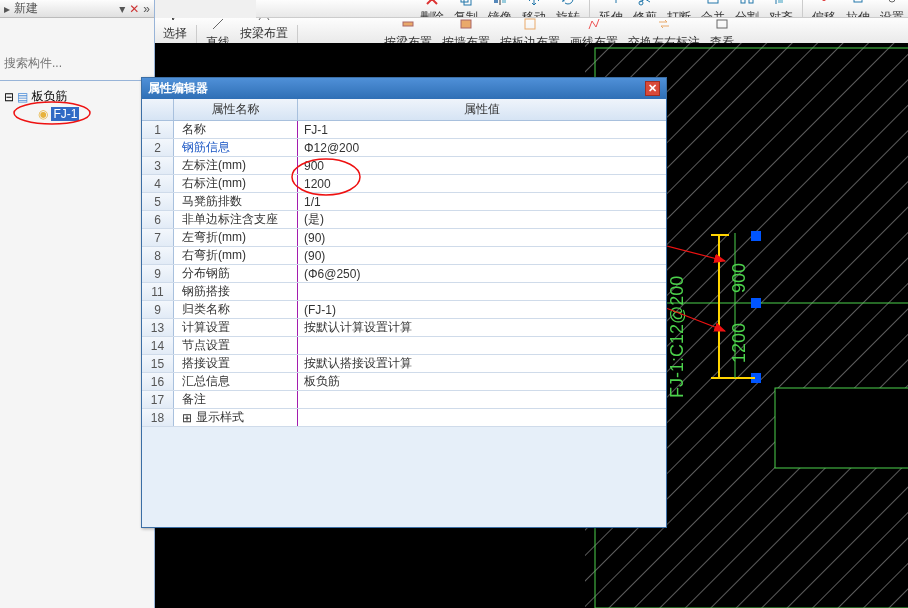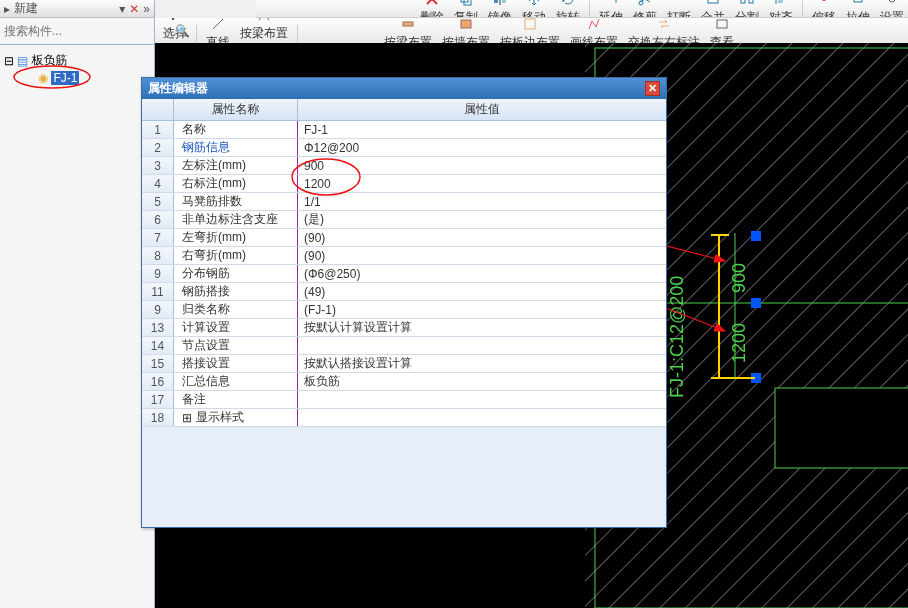--- a/index.html
+++ b/index.html
@@ -4,21 +4,21 @@
 <style>
   * { box-sizing: border-box; margin: 0; padding: 0; }
   body { font-family: "Microsoft YaHei", SimSun, sans-serif; font-size: 12px; background: #f0f0f0; width: 908px; height: 608px; overflow: hidden; position: relative; }
   .toolbar-top { position: absolute; top: 0; left: 155; right: 0; height: 18px; background: linear-gradient(#fdfdfd,#e8e8e8); border-bottom: 1px solid #ccc; display: flex; align-items: center; padding-left: 160px; gap: 2px; overflow:hidden;}
   .toolbar-top .btn, .toolbar-mid .btn { display:flex; align-items:center; gap:3px; padding:1px 4px; color:#333; font-size:12px; white-space:nowrap; cursor:pointer;flex-direction:column;}
   .toolbar-top .icon, .toolbar-mid .icon { width:14px; height:14px; display:inline-block;}
   .toolbar-mid { position:absolute; top:18px; left:155px; right:0; height:32px; background: linear-gradient(#fdfdfd,#e5e5e5); border-bottom:1px solid #bbb; display:flex; align-items:center; gap:2px; padding-left:4px; overflow:hidden;}
   .sep{width:1px;height:18px;background:#ccc;margin:0 3px;}
   .left-pane{position:absolute;top:0;left:0;width:155px;height:608px;background:#f5f5f5;border-right:1px solid #98b4d8;}
   .title-drop{height:18px;background:linear-gradient(#fdfdfd,#e0e0e0);border-bottom:1px solid #bbb;display:flex;align-items:center;padding:0 4px;gap:4px;font-size:12px;color:#555;cursor:pointer;}
-  .search{height:27px;border-bottom:1px solid #98b4d8;display:flex;align-items:center;padding:0 4px;gap:3px;}
+  .search{height:36px;border-bottom:1px solid #98b4d8;display:flex;align-items:center;padding:0 4px;gap:3px;margin-top:27px;}
   .search input{flex:1;border:none;outline:none;background:transparent;font-size:12px;color:#888;}
   .tree{padding:6px 4px;font-size:12px;}
   .tree-row{display:flex;align-items:center;gap:3px;cursor:pointer;padding:1px 0;}
   .tree-row.sel{background:#316ac5;color:#fff;padding:0 2px;}
   .canvas{position:absolute;left:155px;top:43px;right:0;bottom:0;background:#000;}
   .prop-dialog{position:absolute;left:141px;top:77px;width:526px;background:#e6eff9;border:1px solid #3b6ea5;box-shadow:1px 1px 3px rgba(0,0,0,.3);}
   .prop-title{height:21px;background:linear-gradient(#4f90d8,#2f6fb5);color:#fff;font-size:12px;font-weight:bold;display:flex;align-items:center;padding:0 6px;justify-content:space-between;}
   .prop-title .close{width:15px;height:15px;background:#d94a3a;color:#fff;display:flex;align-items:center;justify-content:center;font-size:11px;cursor:pointer;border:1px solid #a02e22;}
   .prop-head{display:flex;height:22px;background:linear-gradient(#eff4fb,#d6e4f4);border-bottom:1px solid #a8c0dd;}
   .prop-head .col1{width:32px;border-right:1px solid #a8c0dd;}
@@ -342,21 +342,20 @@
         <div class="pn">
           <span>分布钢筋</span>
         </div>
         <div class="pv">(Φ6@250)</div>
       </div>
       <div class="prop-row">
         <div class="rn">11</div>
         <div class="pn">
           <span>钢筋搭接</span>
         </div>
-        <div class="pv">(49)</div>
       </div>
       <div class="prop-row">
         <div class="rn">9</div>
         <div class="pn">
           <span>归类名称</span>
         </div>
         <div class="pv">(FJ-1)</div>
       </div>
       <div class="prop-row">
         <div class="rn">13</div>

